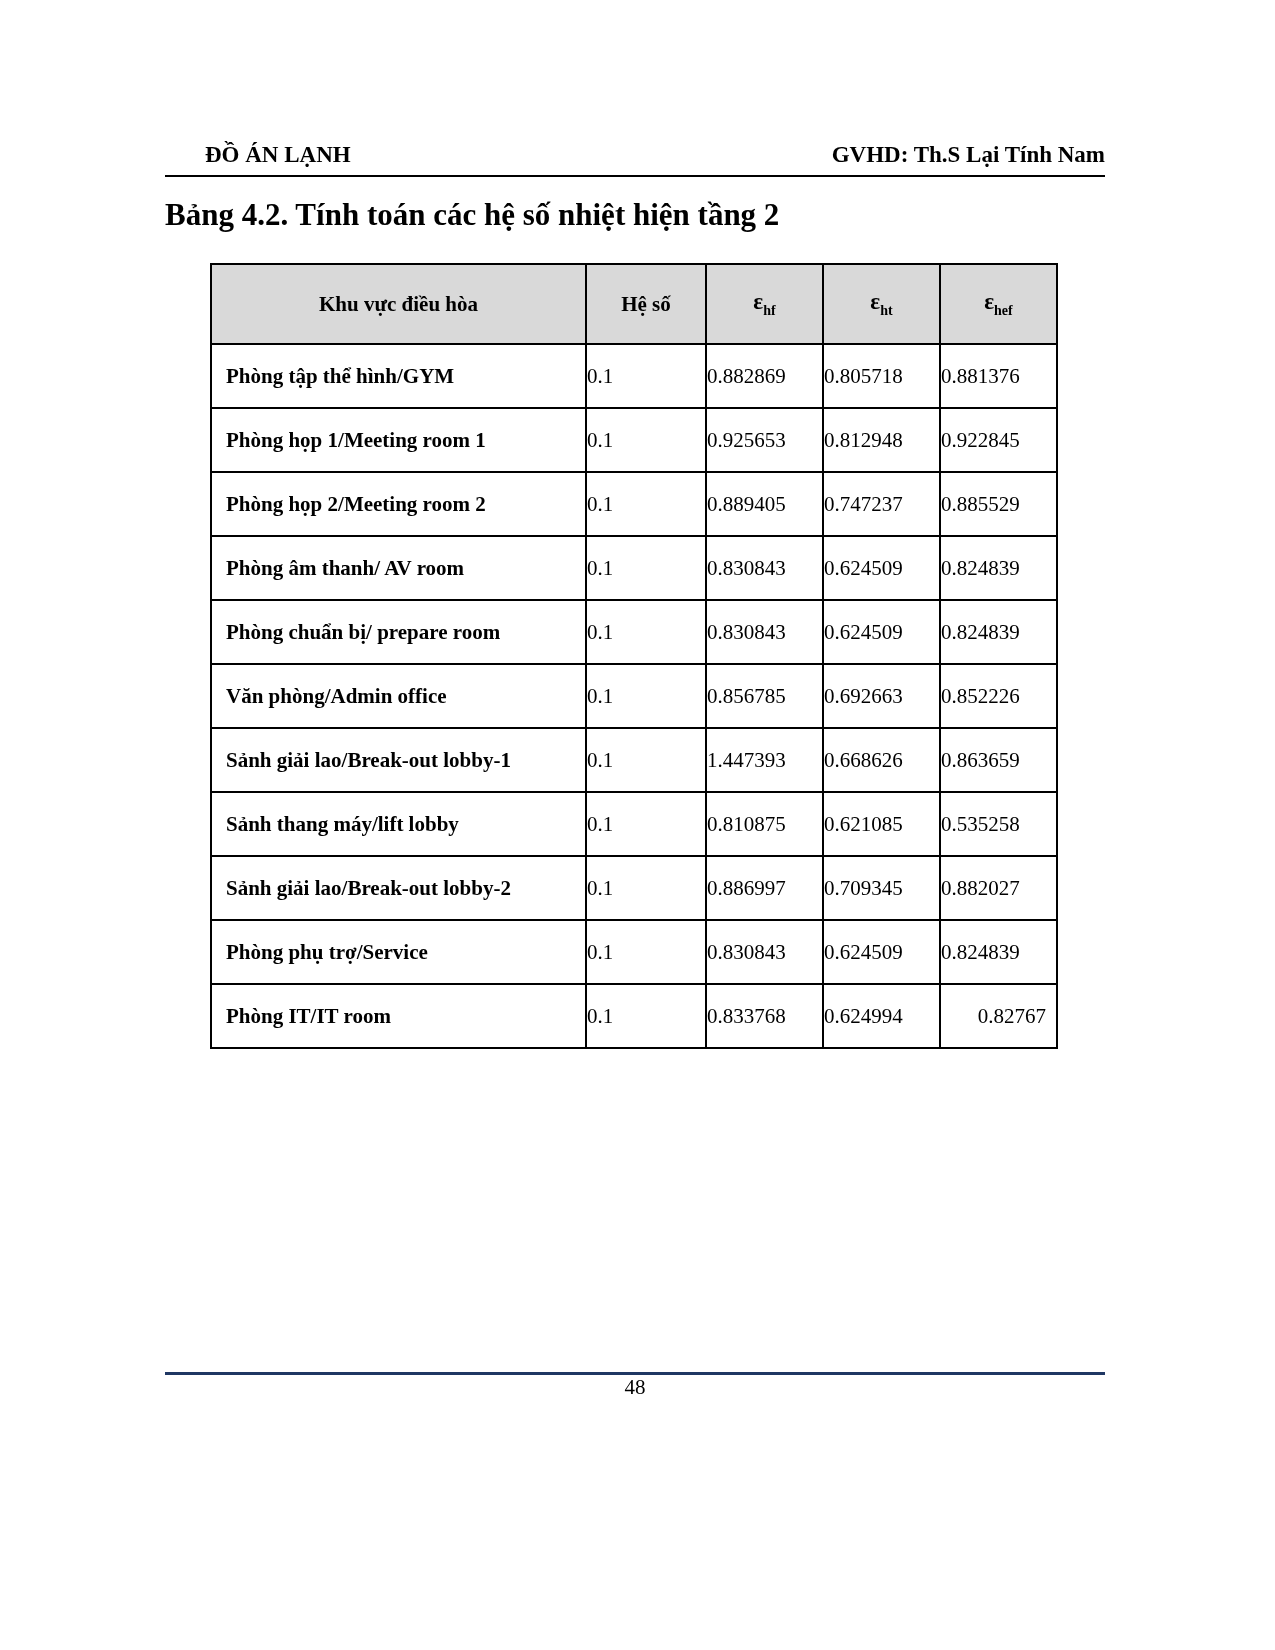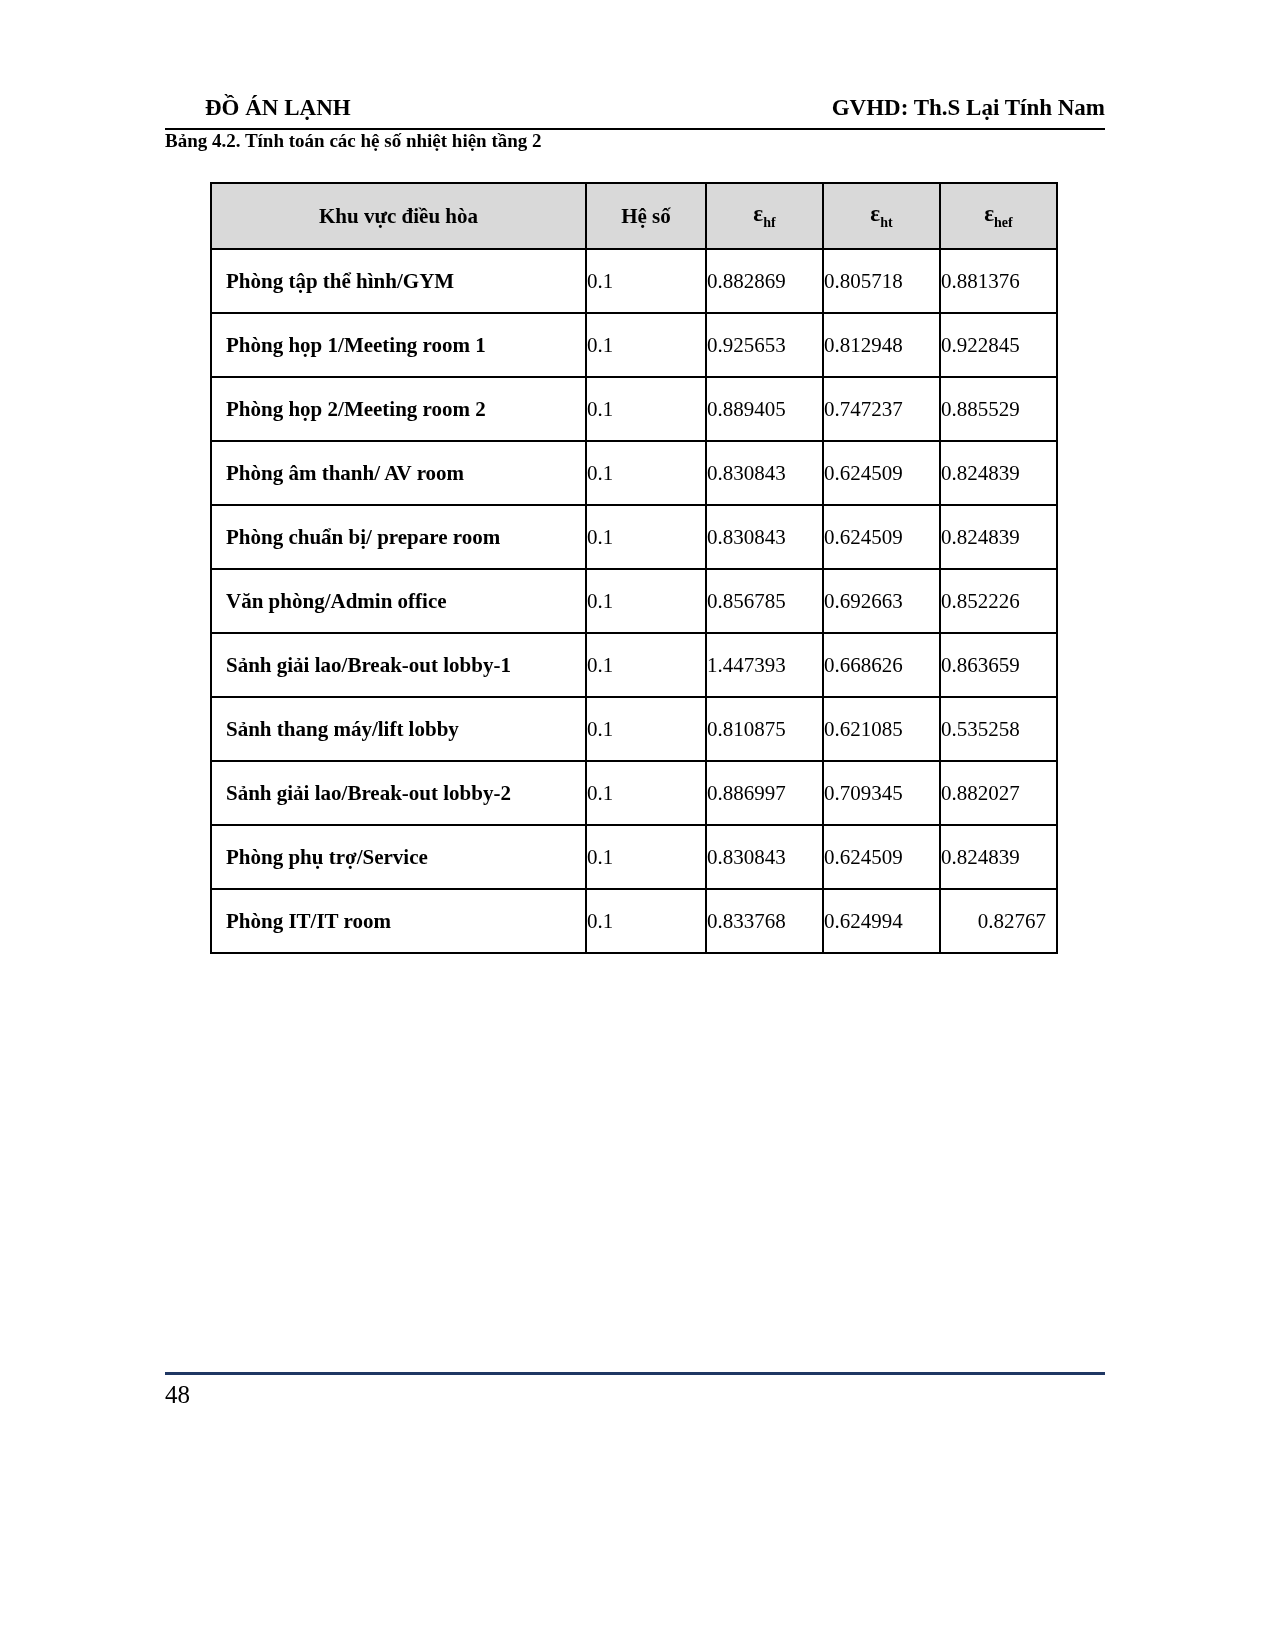--- a/index.html
+++ b/index.html
@@ -24,25 +24,27 @@
   }
   .doc-header {
     display: flex;
     justify-content: space-between;
     align-items: flex-end;
     padding-top: 95px;
     padding-bottom: 7px;
     border-bottom: 2.5px solid #000000;
     font-weight: bold;
     font-size: 23px;
+    margin-top: 47px;
   }
   .doc-header .left { padding-left: 40px; }
   .doc-title {
-    font-weight: bold;
-    font-size: 19px;
+    margin-top: 20px;
+    font-weight: bold;
+    font-size: 31px;
   }
   table.data-table {
     margin-top: 30px;
     margin-left: 45px;
     border-collapse: collapse;
     table-layout: fixed;
     width: 847px;
     font-size: 21px;
   }
   table.data-table col.c-area { width: 375px; }
@@ -51,21 +53,21 @@
   table.data-table th,
   table.data-table td {
     border: 2px solid #000000;
     height: 64px;
     vertical-align: middle;
   }
   table.data-table thead th {
     background: #d9d9d9;
     font-weight: bold;
     text-align: center;
-    height: 66px;
+    height: 80px;
   }
   table.data-table td.area {
     text-align: left;
     padding-left: 14px;
     font-weight: bold;
   }
   table.data-table td.num {
     text-align: left;
   }
   table.data-table td.num-right {
@@ -73,23 +75,23 @@
     padding-right: 10px;
   }
   .eps-head { font-weight: bold; font-size: 23px; }
   .eps-head sub { font-size: 14px; font-weight: bold; }
   .doc-footer {
     position: absolute;
     left: 165px;
     width: 940px;
     top: 1372px;
     border-top: 3px solid #1f3763;
-    text-align: left;
-    padding-top: 6px;
-    font-size: 25px;
+    text-align: center;
+    padding-top: 0;
+    font-size: 21px;
   }
 </style>
 </head>
 <body>
 
 <div class="page">
   <div class="content">
 
     <div class="doc-header">
       <span class="left">ĐỒ ÁN LẠNH</span>

